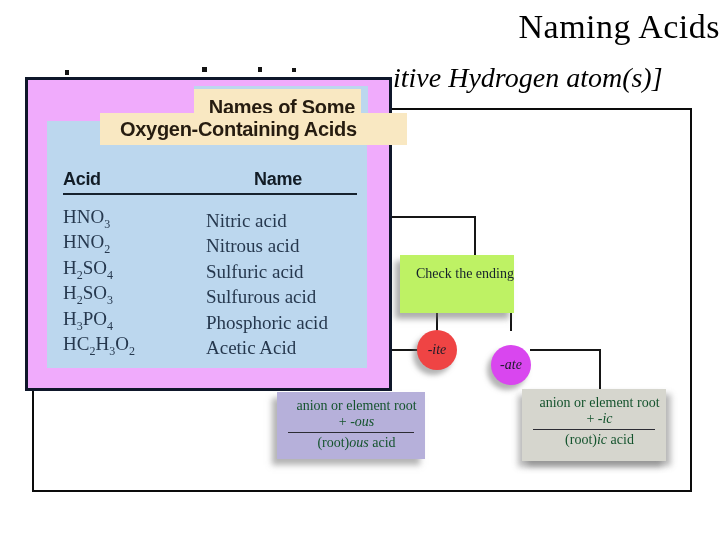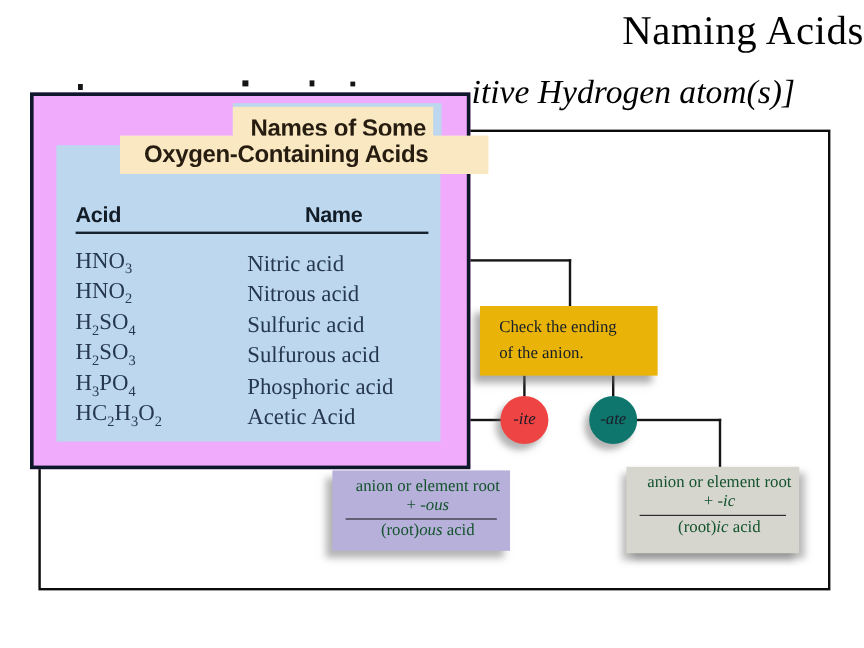--- a/index.html
+++ b/index.html
@@ -21,33 +21,33 @@
   .frag-mark { background:#141414; }
 
   
   .flowchart-border {
     left:32px; top:108px; width:660px; height:384px;
     border:2px solid #0c0c0c; box-sizing:border-box; background:transparent;
   }
   .line { background:#161616; }
 
   .check-box {
-    left:400px; top:255px; width:148px; height:58px;
-    background:#eab308; box-sizing:border-box; padding:8px 0 0 16px;
+    left:400px; top:255px; width:114px; height:58px;
+    background:#bef264; box-sizing:border-box; padding:8px 0 0 16px;
     font-size:14px; line-height:1.5; color:#15202c;
     box-shadow:-5px 6px 6px rgba(105,105,105,0.55);
   }
   .suffix-circle {
     width:40px; height:40px; border-radius:50%;
     display:flex; align-items:center; justify-content:center;
     font-style:italic; font-size:14px; color:#1c1c28;
     box-shadow:-4px 5px 5px rgba(105,105,105,0.5);
   }
   .ite-circle { left:417px; top:330px; background:#ef4444; }
-  .ate-circle { left:491px; top:330px; background:#0f766e; }
+  .ate-circle { left:491px; top:345px; background:#d946ef; }
 
   .rule-box {
     box-sizing:border-box; padding:6px 0 0 11px;
     font-size:14px; line-height:16px; color:#14532d;
     box-shadow:-5px 6px 6px rgba(105,105,105,0.5);
     text-align:center;
   }
   .ous-box { left:277px; top:392px; width:148px; height:67px; background:#b6b0da; }
   .ic-box  { left:522px; top:389px; width:144px; height:72px; background:#d6d6ce;
              box-shadow:-4px 6px 6px rgba(105,105,105,0.45), 5px 5px 6px rgba(105,105,105,0.45); }
@@ -104,21 +104,20 @@
     <div class="abs line" style="left:391px;top:216px;width:85px;height:2px;"></div>
     <div class="abs line" style="left:474px;top:216px;width:2px;height:40px;"></div>
     <div class="abs line" style="left:436px;top:313px;width:2px;height:18px;"></div>
     <div class="abs line" style="left:510px;top:313px;width:2px;height:18px;"></div>
     <div class="abs line" style="left:391px;top:349px;width:28px;height:2px;"></div>
     <div class="abs line" style="left:530px;top:349px;width:71px;height:2px;"></div>
     <div class="abs line" style="left:599px;top:349px;width:2px;height:41px;"></div>
 
     <div class="abs check-box">
       <div>Check the ending</div>
-      <div>of the anion.</div>
     </div>
 
     <div class="abs suffix-circle ite-circle">-ite</div>
     <div class="abs suffix-circle ate-circle">-ate</div>
 
     <div class="abs rule-box ous-box">
       <div>anion or element root</div>
       <div><span>+ </span><span class="it">-ous</span></div>
       <div class="rule-divider"></div>
       <div><span>(root)</span><span class="it">ous</span><span> acid</span></div>

